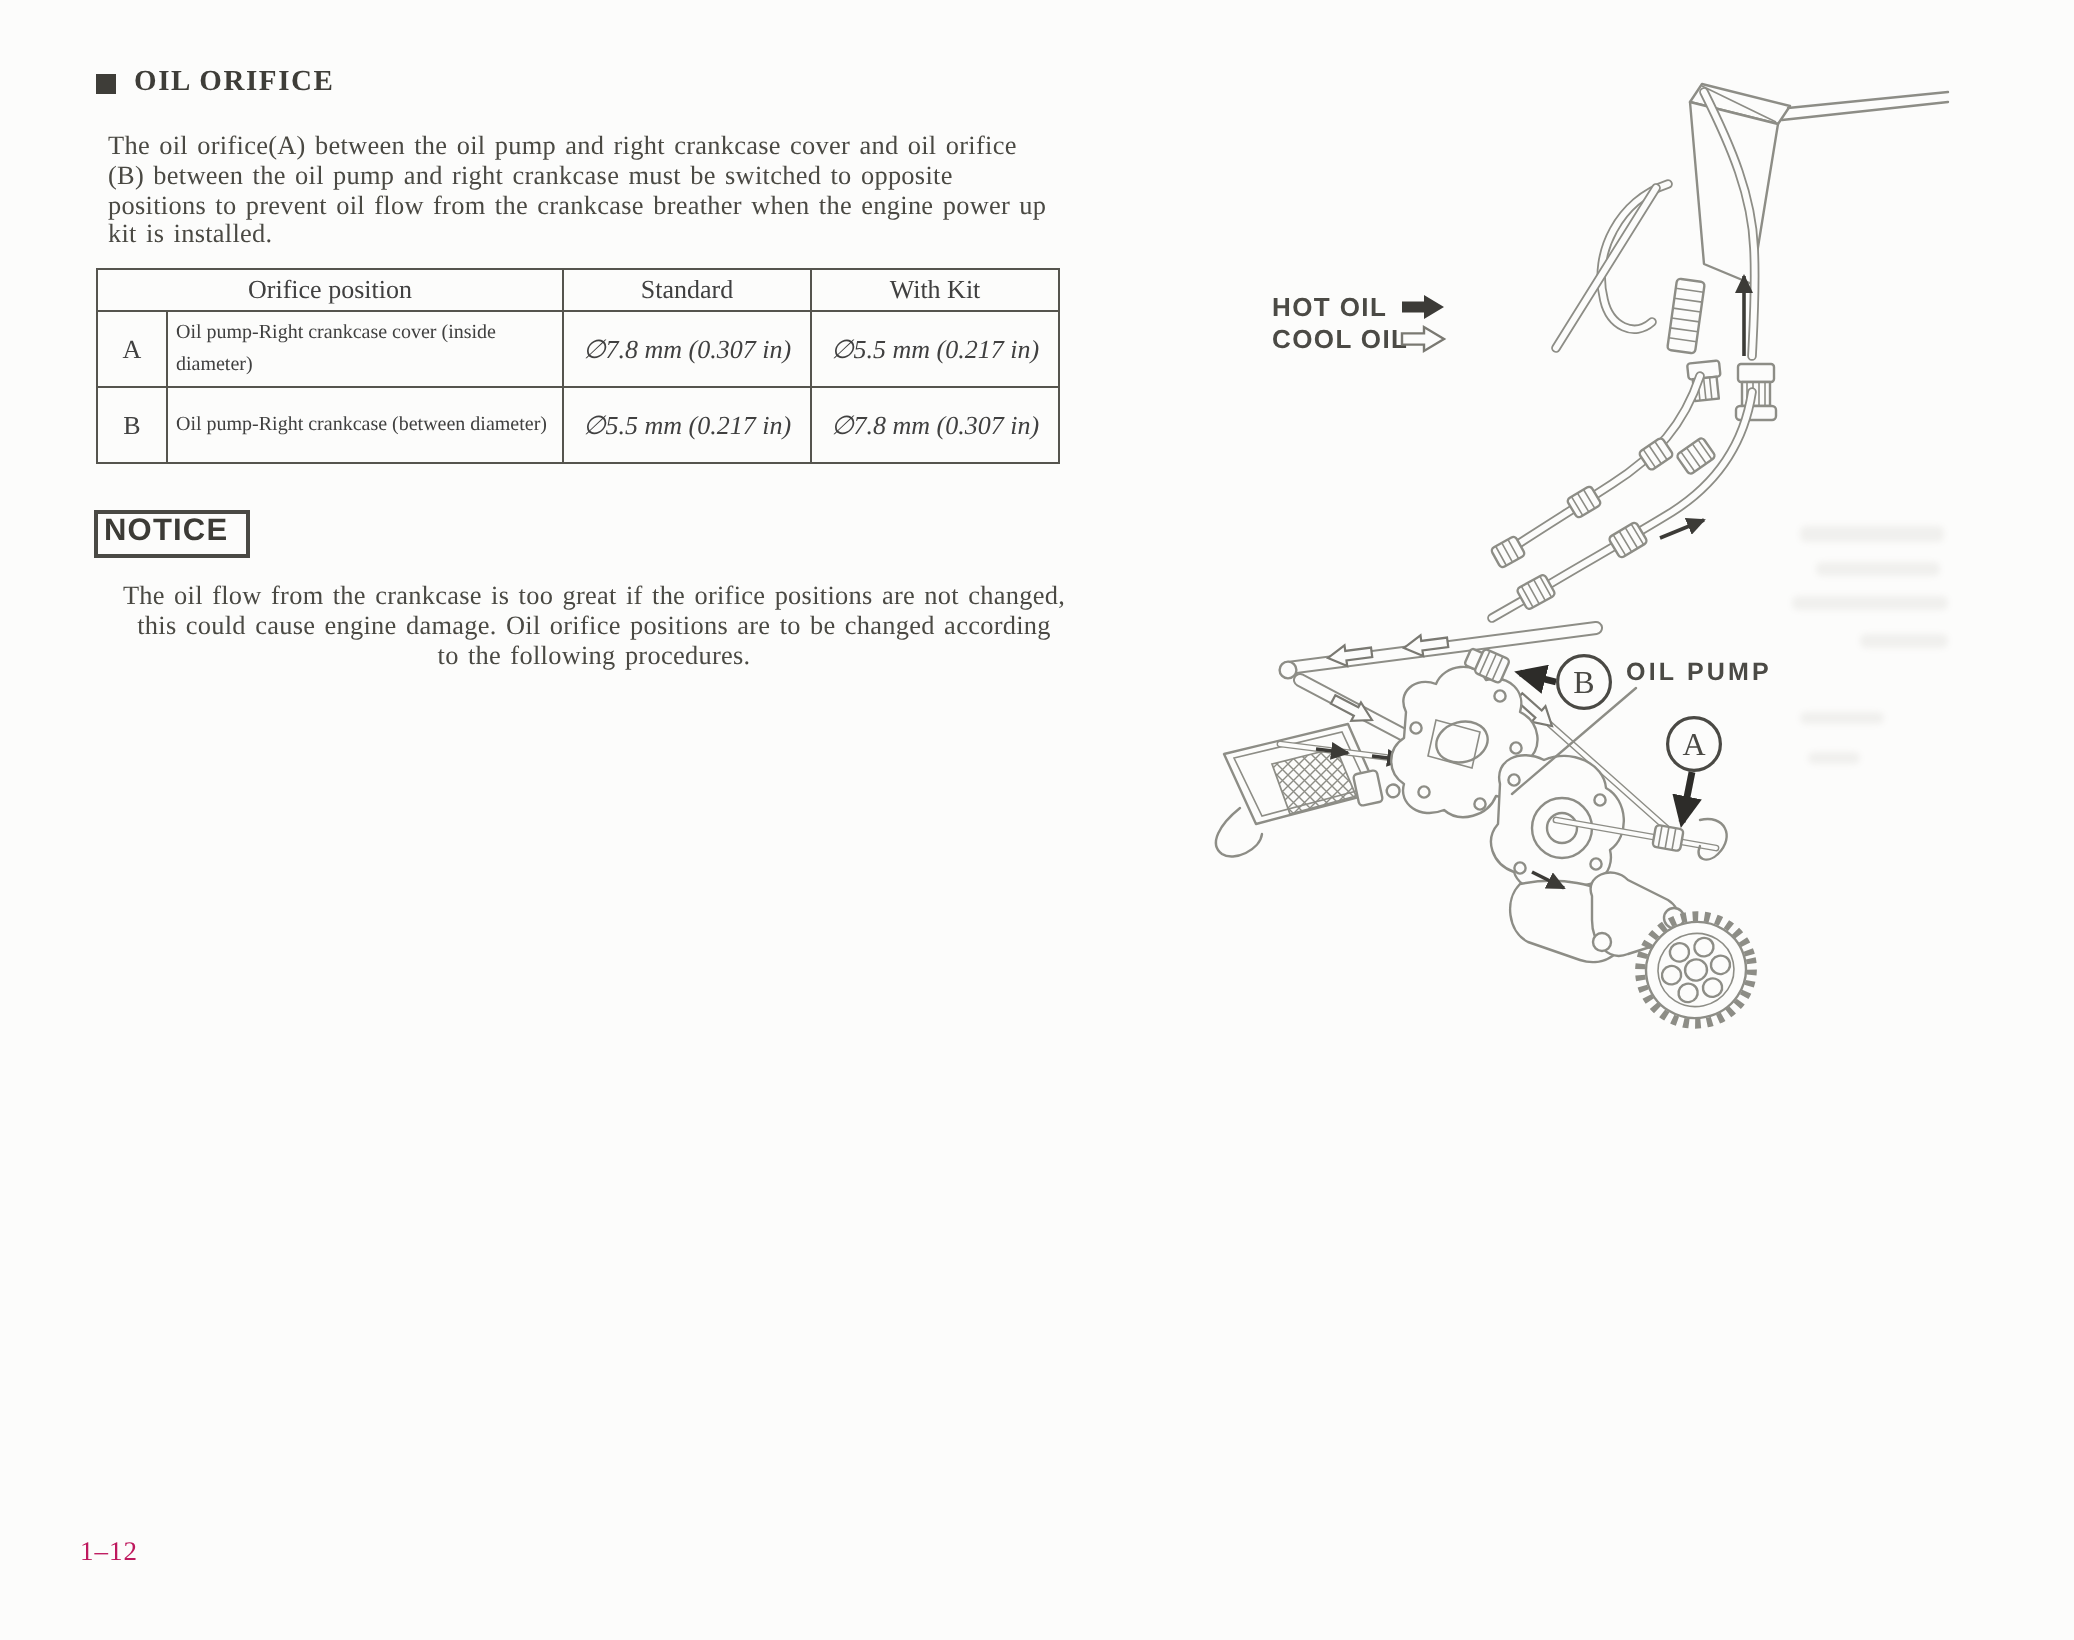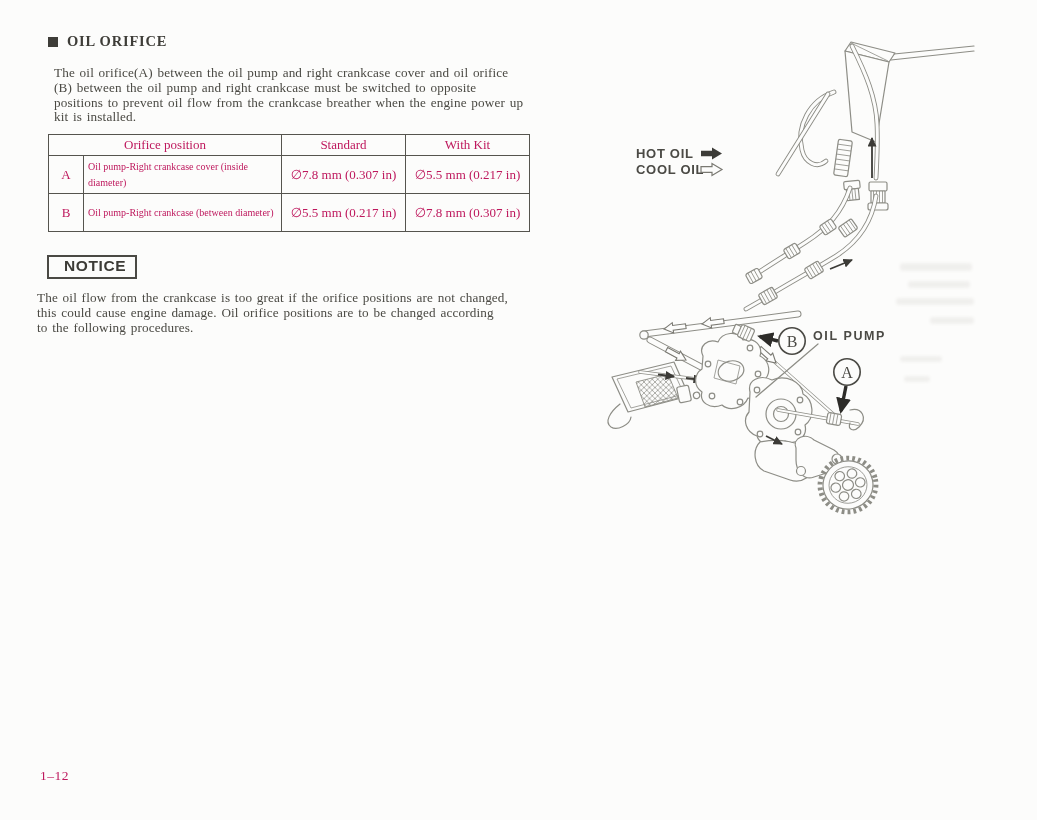--- a/index.html
+++ b/index.html
@@ -4,31 +4,31 @@
 <style>
   html,body{margin:0;padding:0;background:#e9e9e7;}
   .page{position:relative;width:1037px;height:820px;background:#fcfcfb;overflow:hidden;
         font-family:"Liberation Serif",serif;color:#47463f;}
   .heading{position:absolute;left:48px;top:33px;display:flex;align-items:center;gap:9px;}
   .sq{width:10px;height:10px;background:#3e3d38;display:inline-block;}
   .htxt{font-weight:bold;font-size:14.5px;letter-spacing:.8px;color:#3e3d38;}
   .para{position:absolute;margin:0;font-size:13.2px;line-height:14.8px;color:#4a4943;
         letter-spacing:.15px;word-spacing:1.2px;text-align:left;}
   .p1{left:54px;top:66px;width:472px;}
-  .p2{left:37px;top:291px;width:472px;}
+  .p2{left:61px;top:291px;width:472px;text-align:center;}
   table.spec{position:absolute;left:48px;top:134px;border-collapse:collapse;
-             font-size:13px;color:#be185d;}
+             font-size:13px;color:#404040;}
   table.spec th,table.spec td{border:1px solid #55544e;font-weight:normal;padding:0 4px;}
   table.spec th{height:20px;font-size:13px;}
   table.spec td{height:37px;}
   td.ltr{width:26px;text-align:center;}
   td.desc{width:189px;padding-left:9px;line-height:16px;font-size:10px;}
-  td.val{width:115px;text-align:center;}
+  td.val{width:115px;text-align:center;font-style:italic;}
   .notice{position:absolute;left:47px;top:255px;border:2px solid #4a4944;background:#fcfcfb;
-          padding:0px 9px 2px 15px;font-family:"Liberation Sans",sans-serif;
+          padding:0px 9px 2px 3px;font-family:"Liberation Sans",sans-serif;
           font-weight:bold;font-size:15.5px;letter-spacing:.6px;color:#3c3b36;}
   .pageno{position:absolute;left:40px;top:768px;font-size:13.5px;color:#be185d;letter-spacing:.5px;}
   svg text{font-family:"Liberation Sans",sans-serif;}
   .lgd{font-size:13px;font-weight:600;fill:#4b4a45;letter-spacing:.7px;}
   .lblB{font-size:12.5px;font-weight:600;fill:#4b4a45;letter-spacing:1.6px;}
   .circletr{font-family:"Liberation Serif",serif;font-size:16px;fill:#4a4944;}
   .ln{fill:none;stroke:#8d8d86;stroke-width:1.2;stroke-linejoin:round;stroke-linecap:round;}
   .part{fill:#fcfcfb;stroke:#8d8d86;stroke-width:1.2;stroke-linejoin:round;}
   .thin{fill:none;stroke:#8d8d86;stroke-width:.8;}
   .t-o{fill:none;stroke:#8d8d86;stroke-width:4.8;stroke-linecap:round;}

